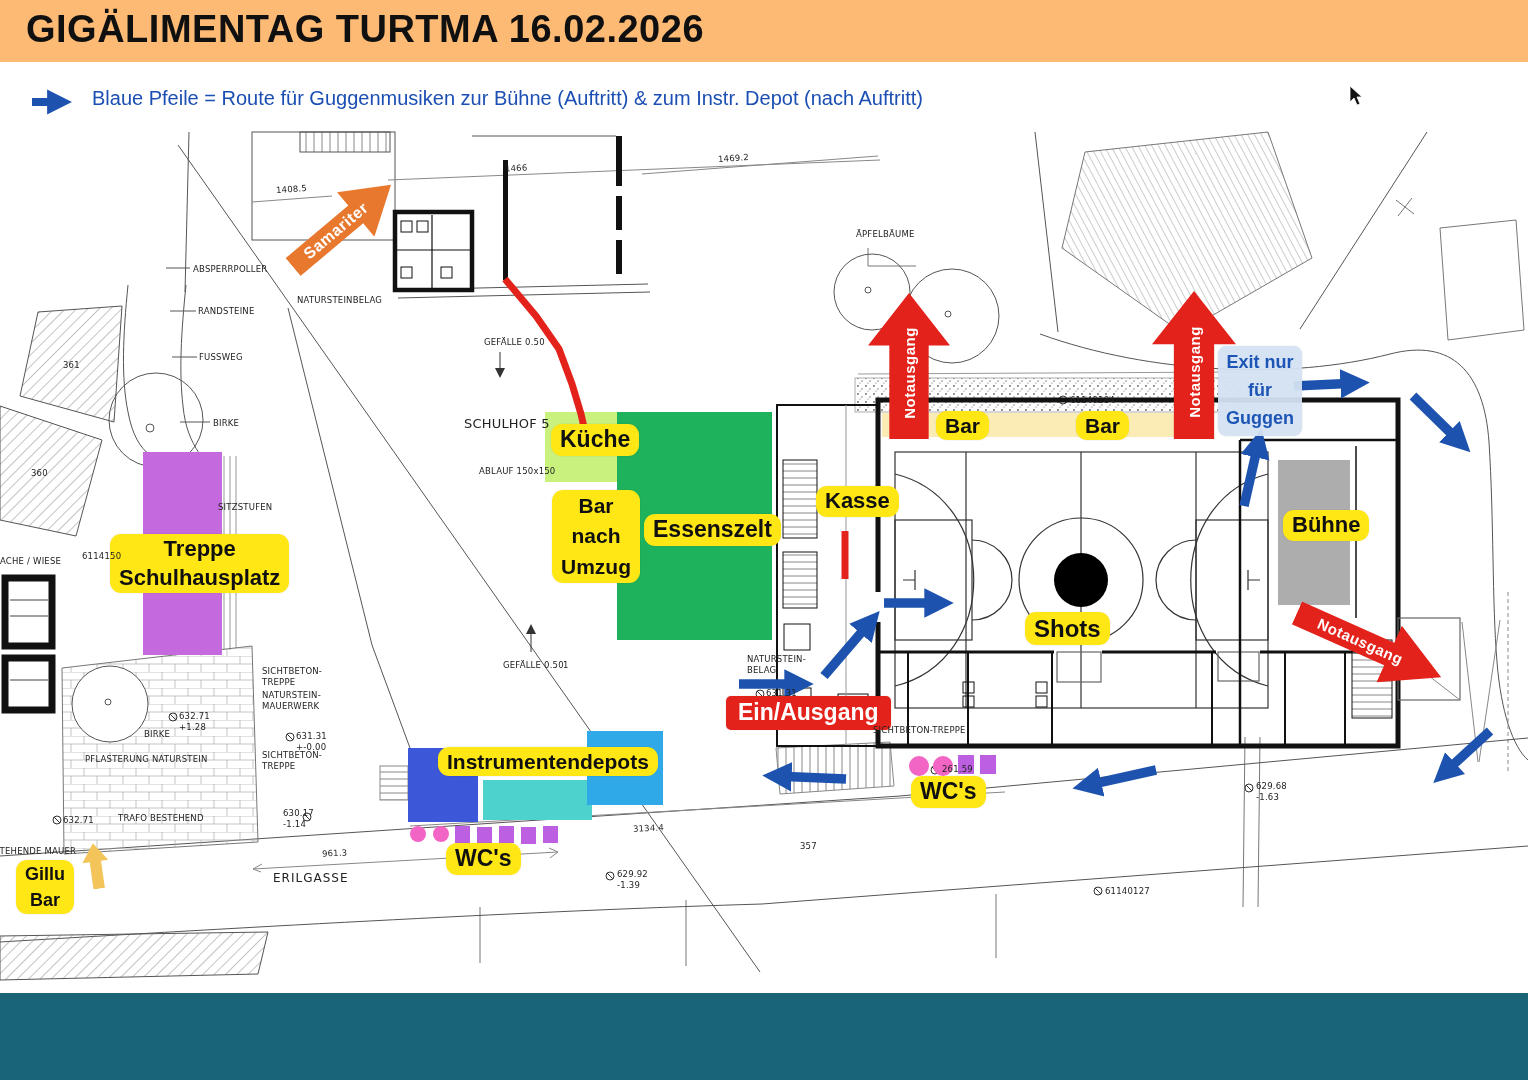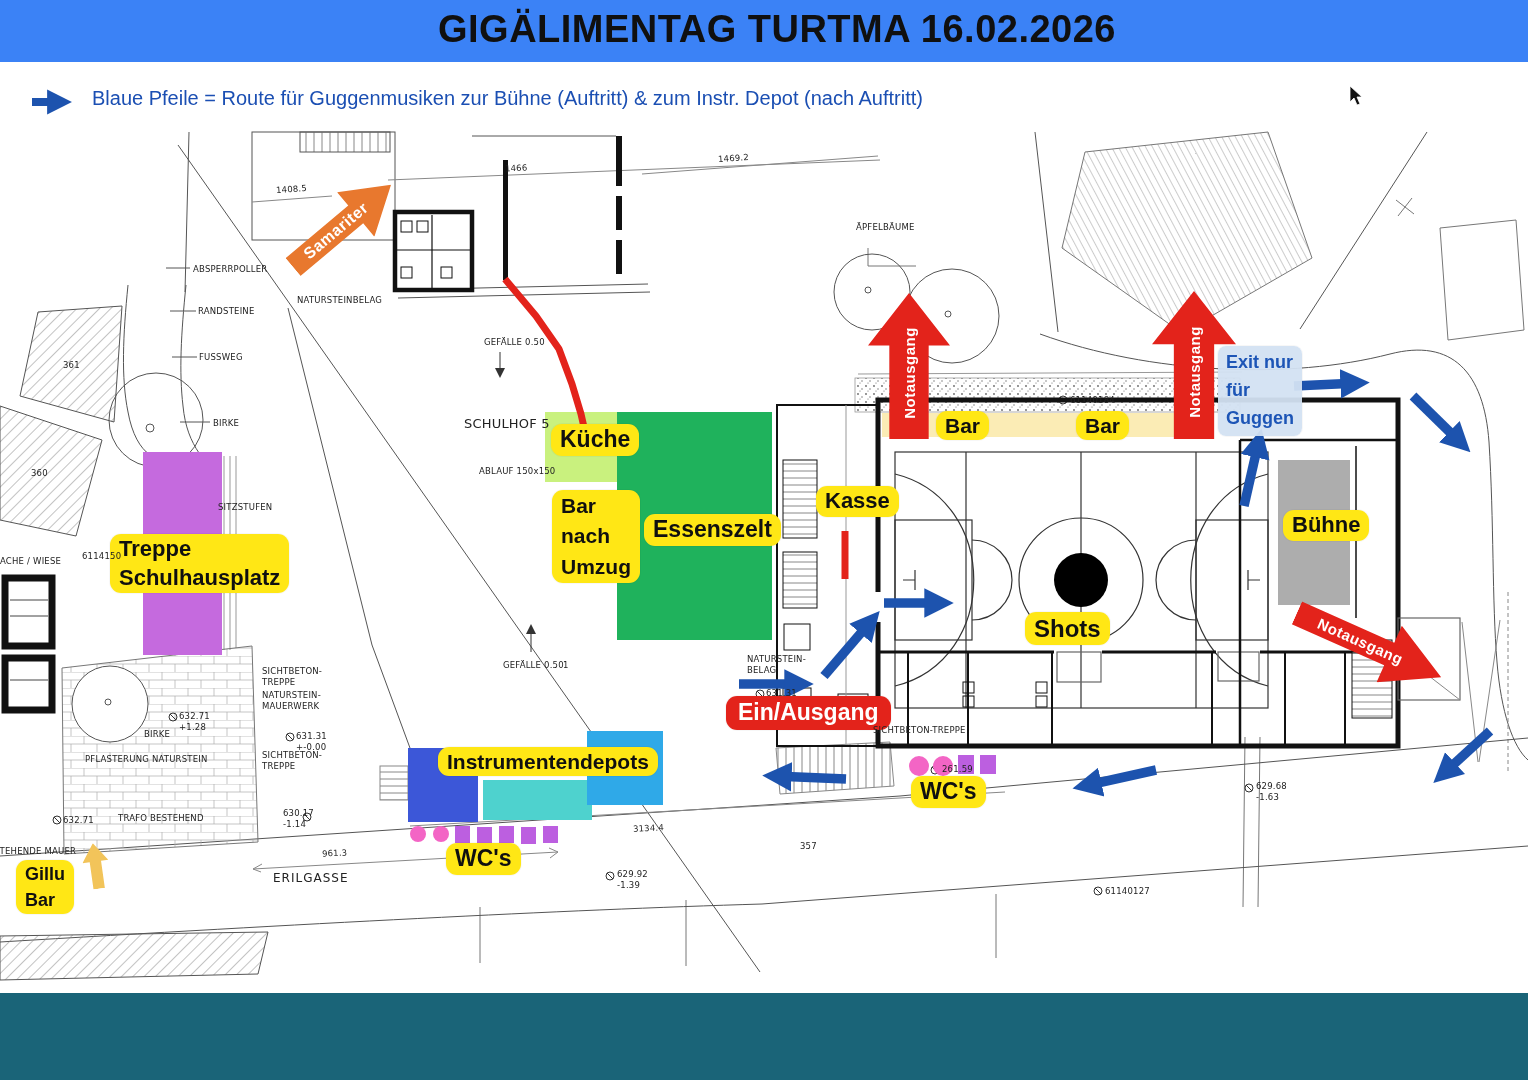--- a/index.html
+++ b/index.html
@@ -1,29 +1,29 @@
 <!DOCTYPE html>
 <html><head>
 <meta charset="utf-8">
 <style>
   html,body{margin:0;padding:0;background:#fff;}
   #stage{position:relative;width:1528px;height:1080px;overflow:hidden;background:#fff;
          font-family:"Liberation Sans",sans-serif;}
   #plan-svg{position:absolute;left:0;top:0;}
-  .hdr{position:absolute;left:0;top:0;width:1528px;height:62px;background:#3b82f6;text-align:center;}
+  .hdr{position:absolute;left:0;top:0;width:1528px;height:62px;background:#fdba74;}
   .hdr h1{margin:0;padding:8px 0 0 26px;font-size:38px;font-weight:bold;color:#101010;
           letter-spacing:.5px;font-family:"Liberation Sans",sans-serif;}
   .legend-text{position:absolute;left:92px;top:87px;font-size:20px;font-weight:normal;color:#1B4FB3;}
   .ftr{position:absolute;left:0;top:993px;width:1528px;height:87px;background:#1A6478;}
   .ann{position:absolute;font-family:"DejaVu Sans",sans-serif;font-size:8.5px;color:#222;
        white-space:pre;line-height:1.25;letter-spacing:.2px;}
   .lbl{position:absolute;background:#FFE715;color:#101010;font-weight:bold;
-       padding:1px 9px;border-radius:11px;text-align:left;line-height:1.3;
+       padding:1px 9px;border-radius:11px;text-align:center;line-height:1.3;
        white-space:pre-line;box-shadow:0 0 0 1px rgba(0,0,0,.03);}
-  .lbl.red{background:#E3231B;color:#fff;border-radius:11px;padding:2px 12px;}
+  .lbl.red{background:#E3231B;color:#fff;border-radius:5px;padding:2px 12px;}
   .lbl.exit{background:rgba(211,226,242,.95);color:#1D55B6;border-radius:8px;
             font-size:18px;line-height:1.55;padding:3px 8px;}
   .rarrow-up{position:absolute;background:#E3231B;
      clip-path:polygon(50% 0%,100% 36%,74% 36%,74% 100%,26% 100%,26% 36%,0% 36%);}
   .rarrow-up span{position:absolute;left:50%;top:55%;transform:translate(-50%,-50%) rotate(-90deg);
      color:#fff;font-weight:bold;font-size:15px;letter-spacing:.5px;white-space:nowrap;}
   .rarrow-right{position:absolute;background:#E3231B;
      clip-path:polygon(0% 30%,64% 30%,64% 0%,100% 50%,64% 100%,64% 70%,0% 70%);}
   .rarrow-right span{position:absolute;left:44%;top:50%;transform:translate(-50%,-50%);
      color:#fff;font-weight:bold;font-size:15px;letter-spacing:.5px;white-space:nowrap;}
@@ -302,21 +302,21 @@
   <span class="ann" style="left:505px;top:163px;transform:rotate(-3deg)">1466</span>
   <span class="ann" style="left:718px;top:153px;transform:rotate(-4deg)">1469.2</span>
   <span class="ann" style="left:484px;top:337px">GEFÄLLE 0.50</span>
   <span class="ann" style="left:464px;top:416px;font-size:13px">SCHULHOF 5</span>
   <span class="ann" style="left:479px;top:466px">ABLAUF 150x150</span>
   <span class="ann" style="left:503px;top:660px">GEFÄLLE 0.50</span>
   <span class="ann" style="left:563px;top:660px">1</span>
   <span class="ann" style="left:747px;top:654px">NATURSTEIN-
 BELAG</span>
   <span class="ann" style="left:766px;top:688px">631.31</span>
-  <span class="ann" style="left:856px;top:222px">ÄPFELBÄUME</span>
+  <span class="ann" style="left:856px;top:229px">ÄPFELBÄUME</span>
   <span class="ann" style="left:1070px;top:395px">61140184</span>
   <span class="ann" style="left:262px;top:666px">SICHTBETON-
 TREPPE</span>
   <span class="ann" style="left:262px;top:690px">NATURSTEIN-
 MAUERWERK</span>
   <span class="ann" style="left:262px;top:750px">SICHTBETON-
 TREPPE</span>
   <span class="ann" style="left:179px;top:711px">632.71
 +1.28</span>
   <span class="ann" style="left:296px;top:731px">631.31

